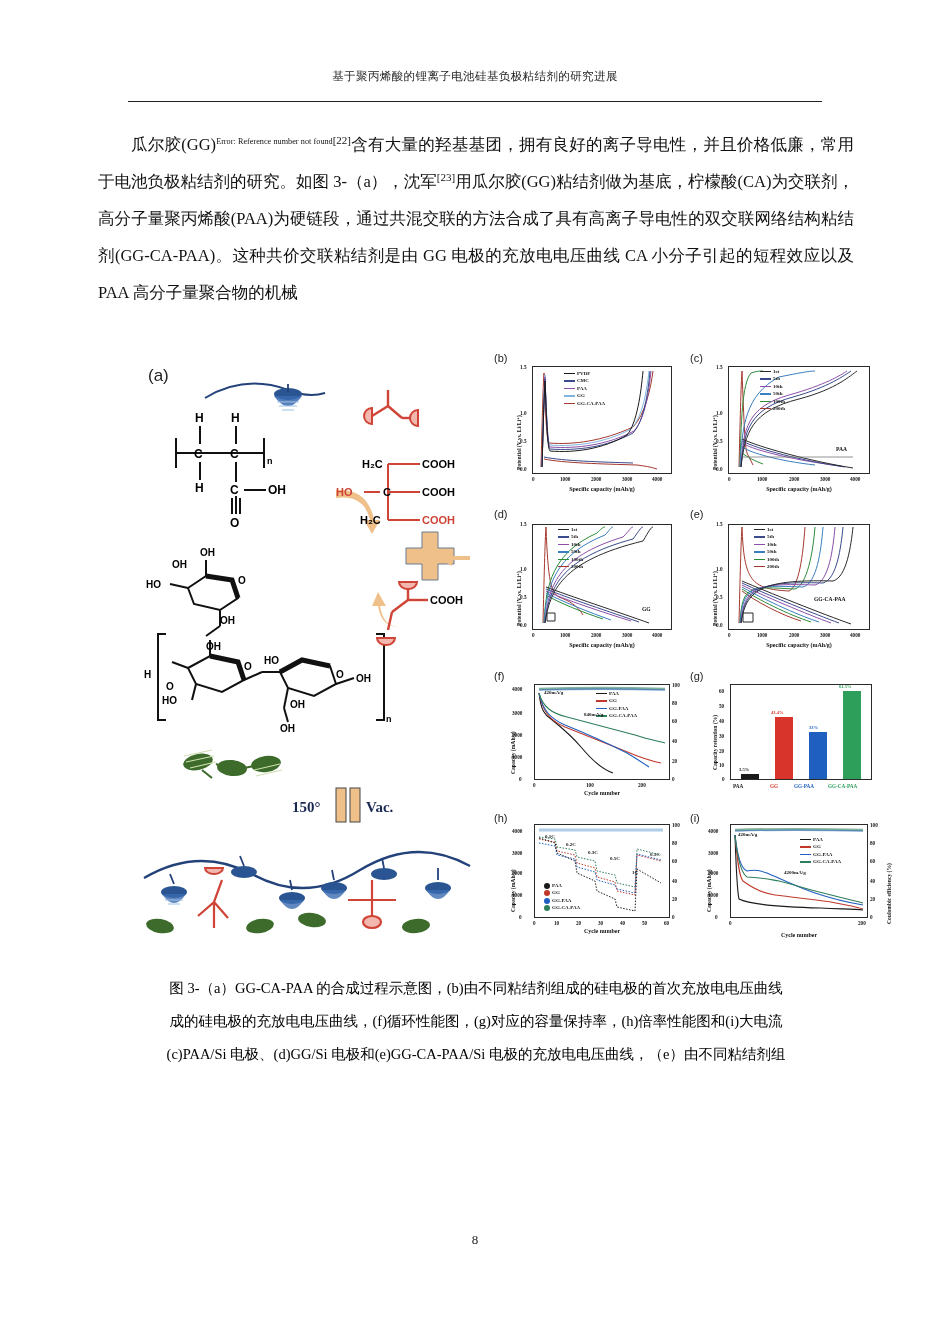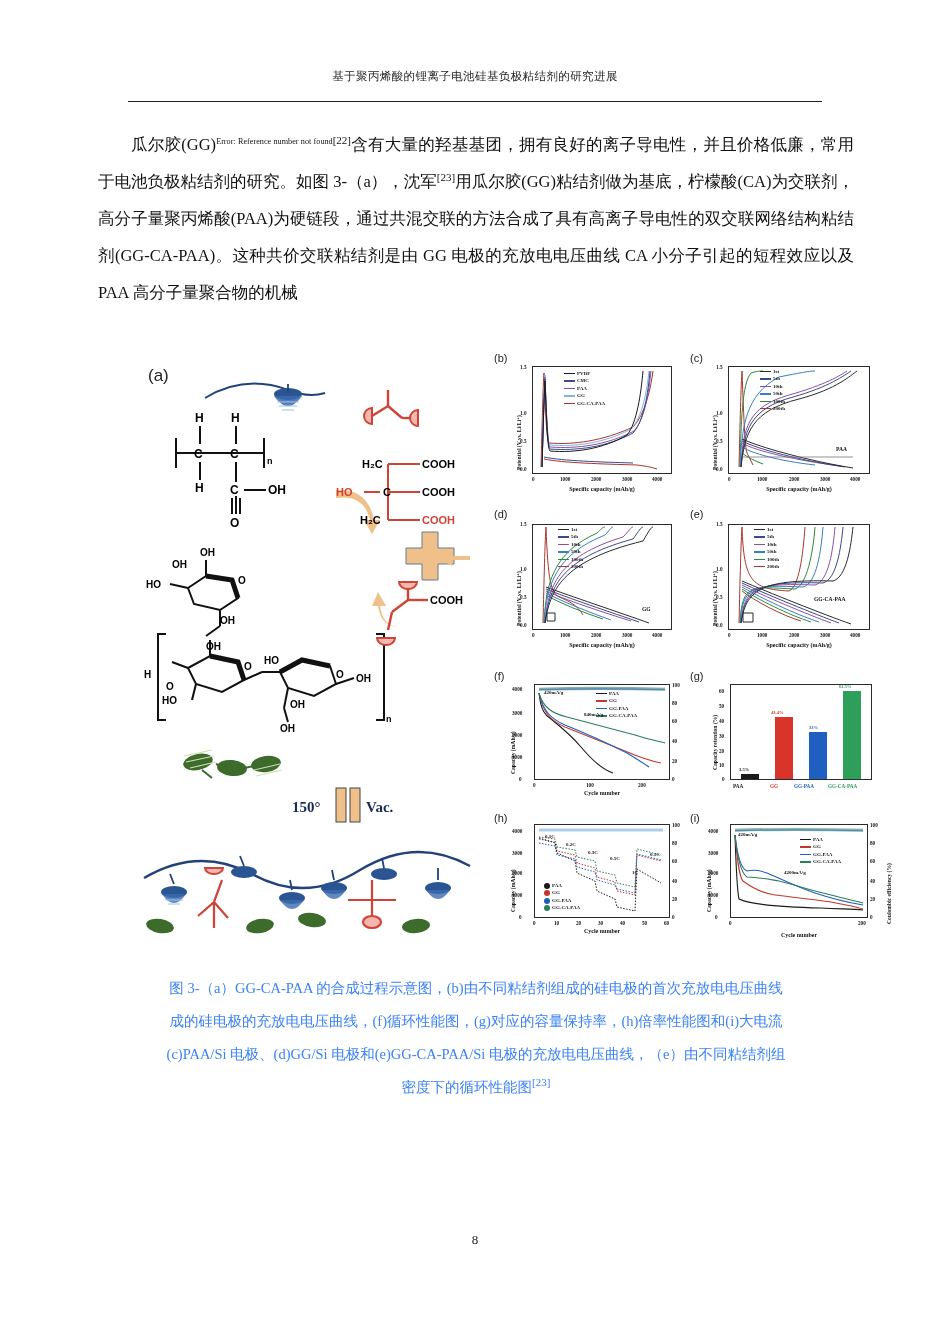--- a/index.html
+++ b/index.html
@@ -76,21 +76,21 @@
   .legend .swatch{width:11px;height:1.4px;display:inline-block;}
   .legend .dotsw{width:6px;height:6px;border-radius:50%;display:inline-block;}
   .anno{position:absolute;font-size:5px;font-weight:bold;color:#111;
     font-family:"Liberation Serif","DejaVu Serif",serif;white-space:nowrap;}
   .curvelabel{position:absolute;font-size:5.6px;font-weight:bold;color:#111;
     font-family:"Liberation Serif","DejaVu Serif",serif;white-space:nowrap;}
 
   
   .caption{
     position:absolute;left:120px;top:972px;width:712px;
-    font-size:14.5px;line-height:33px;text-align:center;color:#3b82f6;
+    font-size:14.5px;line-height:33px;text-align:center;color:#000000;
   }
   .caption p{margin:0;}
 
   
   .pageno{
     position:absolute;left:0;top:1232px;width:950px;text-align:center;
     font-size:13px;color:#222;
   }
 </style>
 </head>
@@ -722,18 +722,17 @@
         <div class="anno" style="left:96px;top:58px;">4200mA/g</div>
       </div>
 
     </div>
   </div>
 
   <div class="caption">
     <p>图 3-（a）GG-CA-PAA 的合成过程示意图，(b)由不同粘结剂组成的硅电极的首次充放电电压曲线</p>
     <p>成的硅电极的充放电电压曲线，(f)循环性能图，(g)对应的容量保持率，(h)倍率性能图和(i)大电流</p>
     <p>(c)PAA/Si 电极、(d)GG/Si 电极和(e)GG-CA-PAA/Si 电极的充放电电压曲线，（e）由不同粘结剂组</p>
-    <p><span>密度下的循环性能图</span><sup>[23]</sup></p>
   </div>
 
   <div class="pageno">8</div>
 
 </div>
 
 </body></html>

